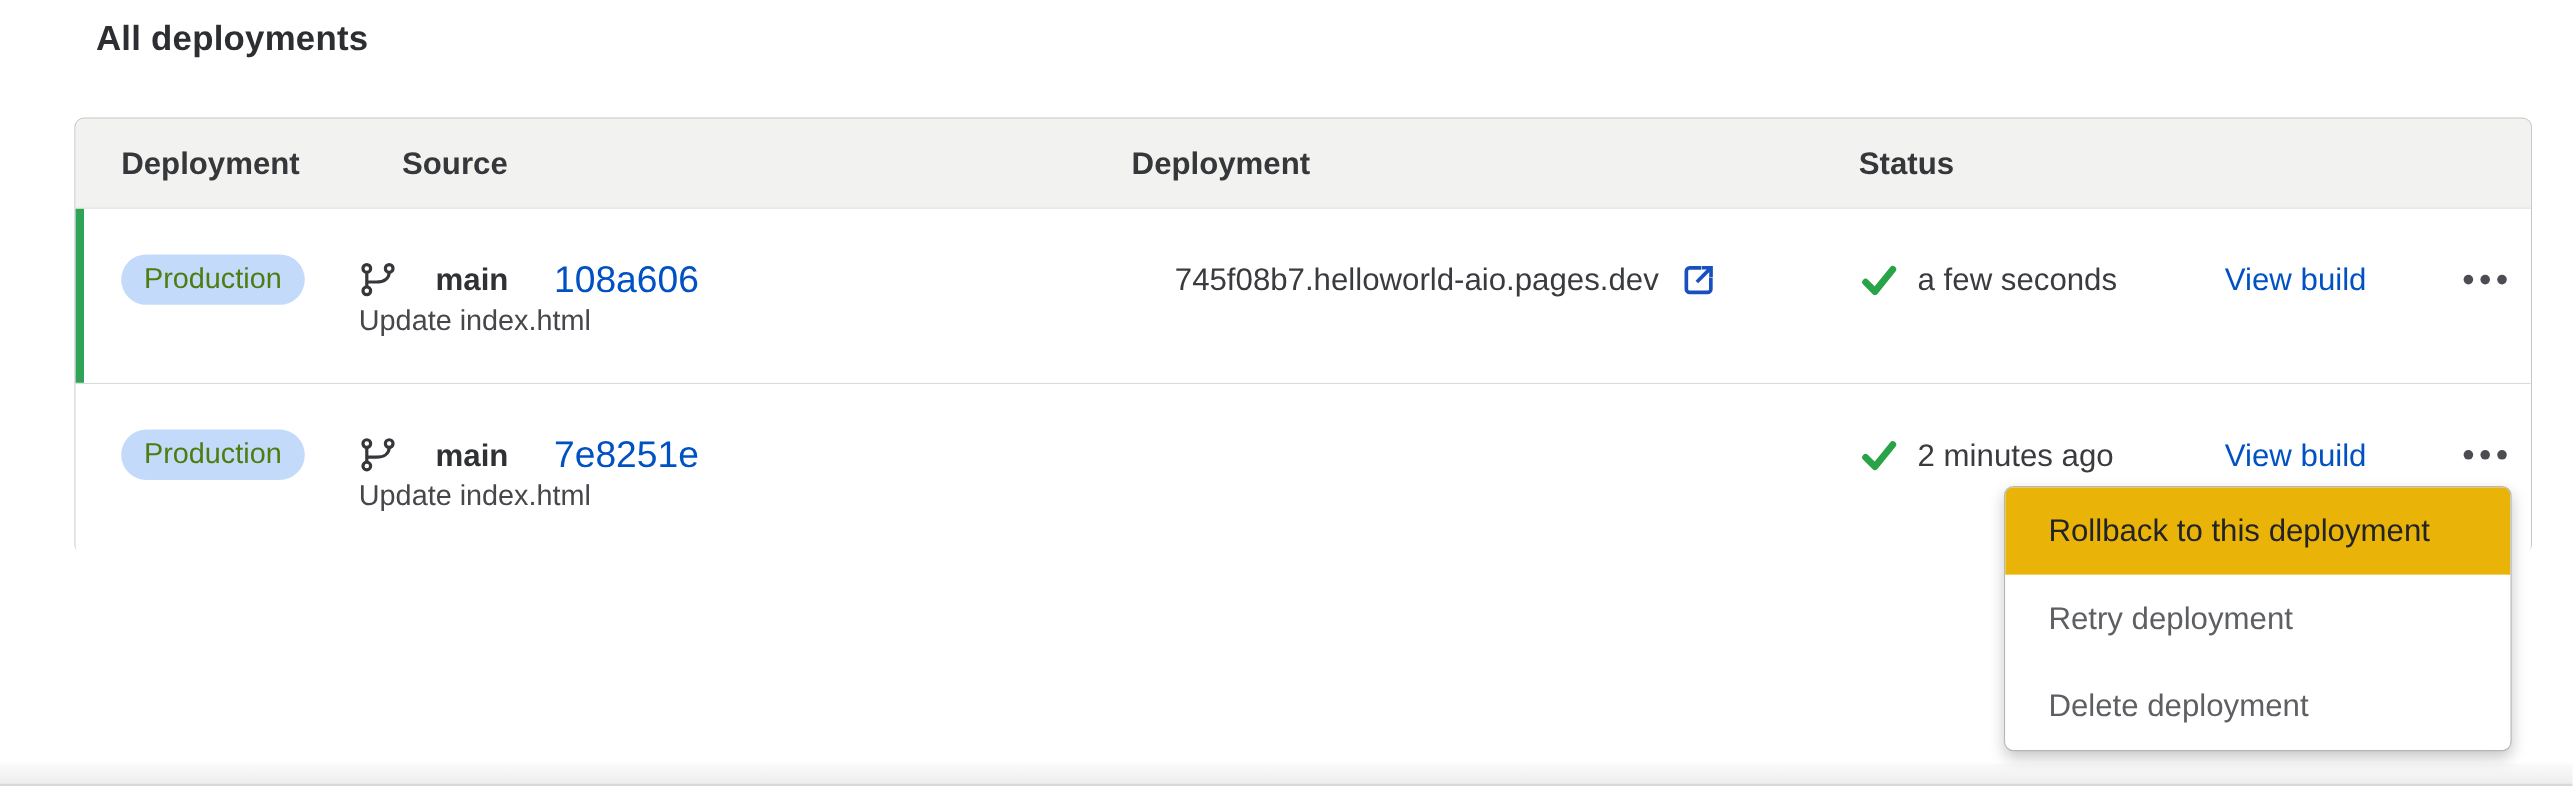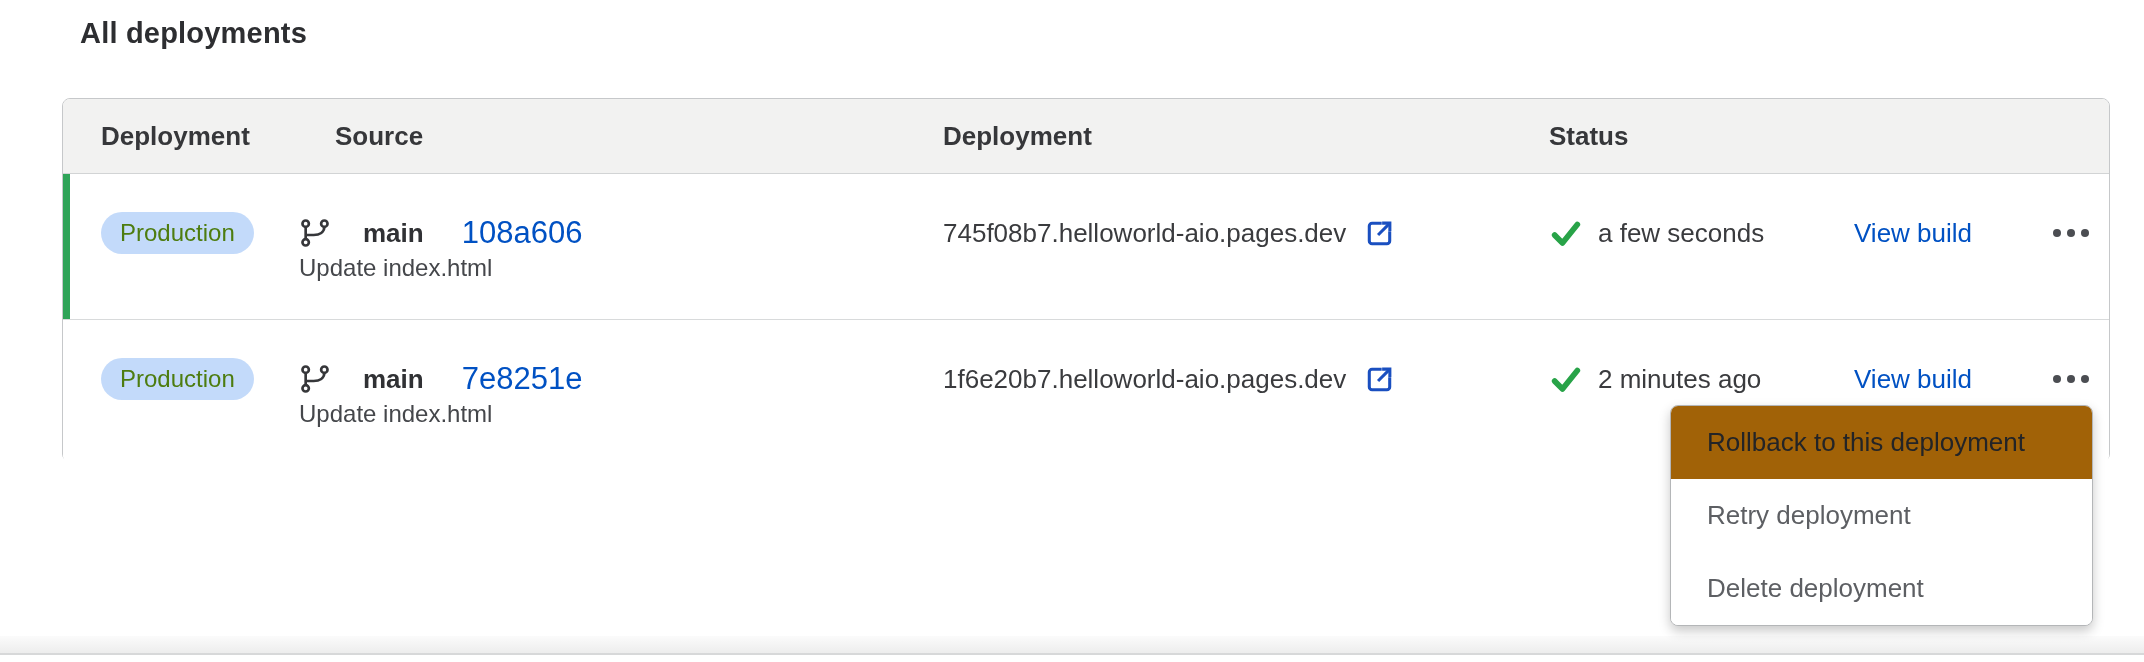--- a/index.html
+++ b/index.html
@@ -36,21 +36,21 @@
   .current-bar {
     position: absolute; left: 0; top: 0; width: 7px; height: 100%;
     background: #2fa458;
   }
   .cell-line1 {
     position: absolute; top: 36px; height: 46px;
     display: flex; align-items: center;
   }
   .c-env { left: 38px; }
   .c-source { left: 236px; gap: 12px; }
-  .c-deploy { left: 880px; gap: 16px; }
+  .c-deploy { left: 916px; gap: 16px; }
   .c-status { left: 1486px; gap: 15px; }
   .c-view { left: 1791px; }
   .c-dots { left: 1980px; width: 56px; justify-content: center; }
   .badge {
     display: inline-block; height: 42px; line-height: 42px; padding: 0 19px;
     border-radius: 21px; background: #c3dafa; color: #4d7c0f; font-size: 24px;
   }
   .branch-name { font-size: 26px; font-weight: 700; color: #303134; margin-left: 20px; }
   .commit-link {
     font-size: 31px; color: #0051c3; text-decoration: none; margin-left: 26px; cursor: pointer;
@@ -73,21 +73,21 @@
   
   .context-menu {
     position: absolute; left: 1670px; top: 405px; width: 423px;
     background: #fff; border: 1px solid #b4b6b8; border-radius: 8px;
     box-shadow: 0 5px 12px rgba(0,0,0,0.22); overflow: hidden; z-index: 10;
   }
   .menu-item {
     height: 73px; display: flex; align-items: center; padding-left: 36px;
     font-size: 26px; color: #5d5f63; background: #fff; cursor: pointer;
   }
-  .menu-item.highlighted { background: #a16207; color: #232427; }
+  .menu-item.highlighted { background: #eab308; color: #232427; }
   
   .bottom-band {
     position: absolute; left: 0; top: 636px; width: 100%; height: 17px;
     background: linear-gradient(to bottom, #fbfbfb, #ededed);
   }
   .bottom-line {
     position: absolute; left: 0; top: 653px; width: 100%; height: 2px;
     background: #d7d8d9;
   }
 </style>
@@ -158,28 +158,20 @@
           <circle cx="5" cy="5" r="2.4"></circle>
             <circle cx="5" cy="19" r="2.4"></circle>
             <circle cx="19" cy="5" r="2.4"></circle>
           <line x1="5" y1="7.4" x2="5" y2="16.6"></line>
           <path d="M19 7.4 C 19 11.5, 15.5 13.5, 11 13.5 L 5 13.5"></path>
         </svg>
         <span class="branch-name">main</span>
         <a class="commit-link">7e8251e</a>
       </div>
       <div class="commit-msg">Update index.html</div>
-      <div class="cell-line1 c-deploy">
-        <span class="deploy-url">1f6e20b7.helloworld-aio.pages.dev</span>
-        <svg class="icon-svg" width="35" height="35" viewBox="0 0 24 24" fill="none" stroke="#1a4fc0" stroke-width="2.1">
-          <path d="M13.5 5 H6.9 C5.85 5 5 5.85 5 6.9 V17.1 C5 18.15 5.85 19 6.9 19 H17.1 C18.15 19 19 18.15 19 17.1 V10.5"></path>
-          <path d="M11 13 L18.6 5.4"></path>
-          <path d="M13.8 4.9 H19.1 V10.2"></path>
-        </svg>
-      </div>
       <div class="cell-line1 c-status">
         <svg class="icon-svg" width="34" height="34" viewBox="0 0 24 24" fill="none" stroke="#28a348" stroke-width="4" stroke-linecap="round" stroke-linejoin="round">
           <path d="M4 13.5 L9.5 19 L20 6"></path>
         </svg>
         <span class="status-time">2 minutes ago</span>
       </div>
       <div class="cell-line1 c-view">
         <a class="view-build">View build</a>
       </div>
       <div class="cell-line1 c-dots">

